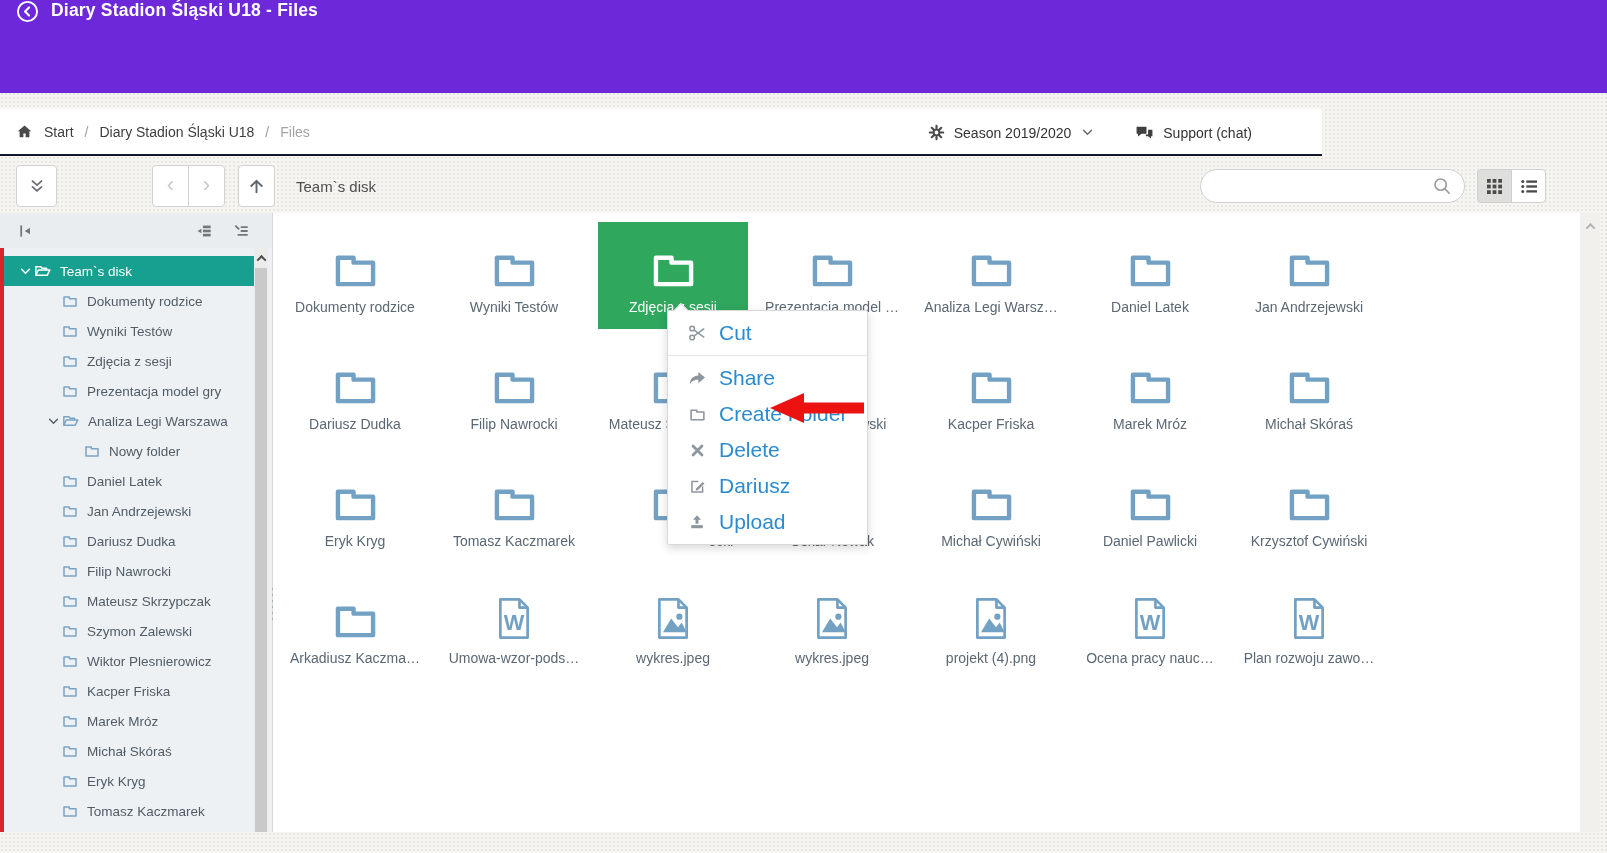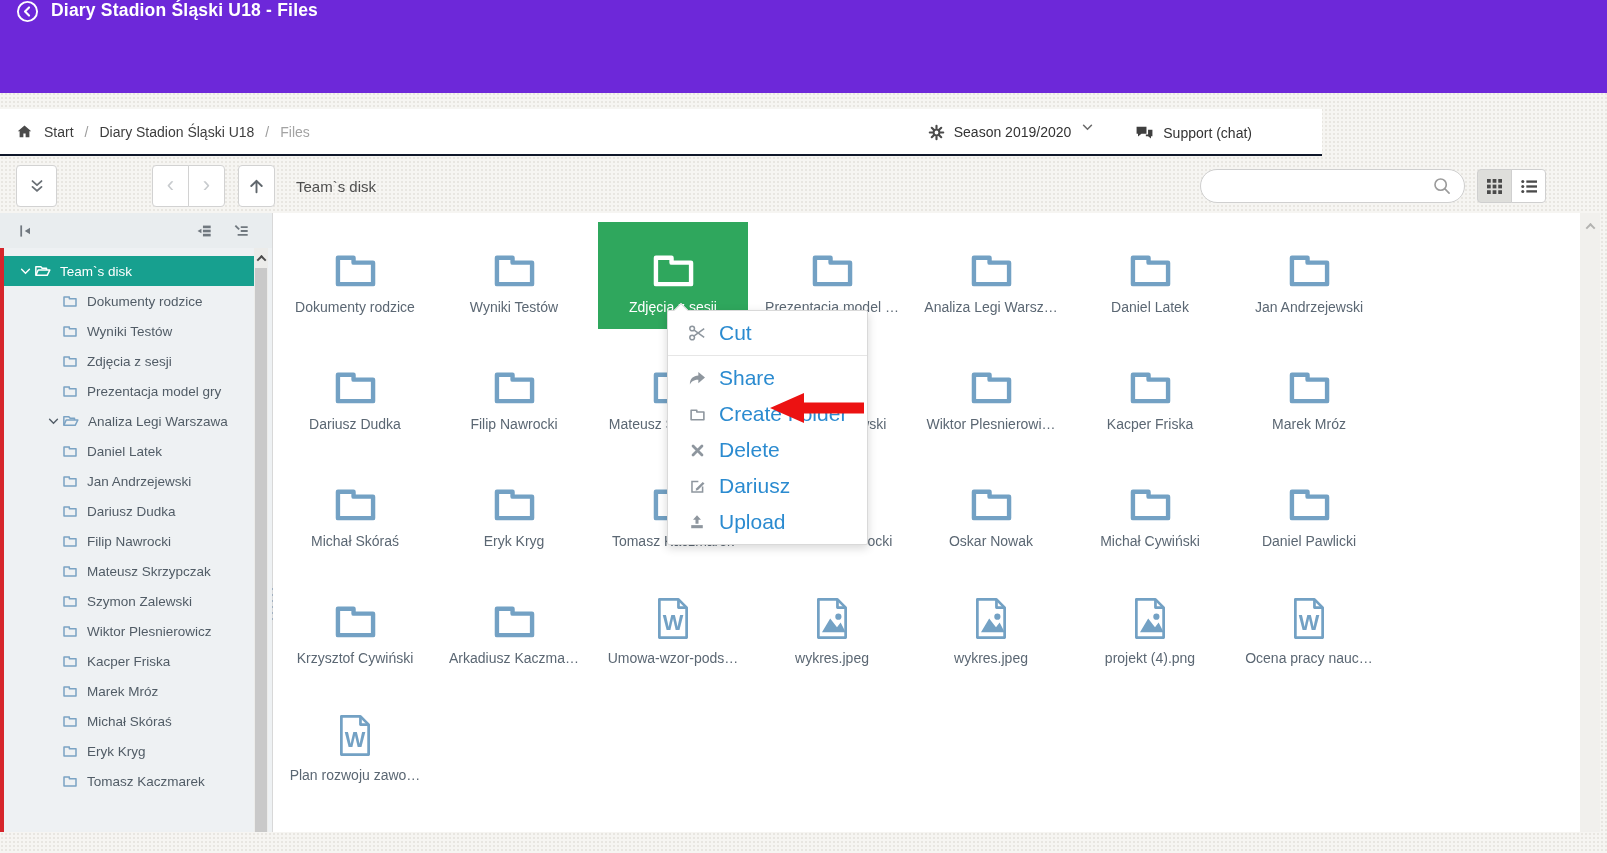--- a/index.html
+++ b/index.html
@@ -21,21 +21,21 @@
   .app-bar .title { color:#fff; font-size:17.5px; font-weight:bold; margin-left:12px; letter-spacing:.2px; }
 
   
   .crumb-bar { position:absolute; left:0; top:93px; width:1322px; height:47px;
     background:#fff; border-bottom:2px solid #0f172a; display:flex; align-items:center;margin-top:16px; }
   .crumbs { display:flex; align-items:center; gap:11px; margin-left:16px; font-size:14px; }
   .crumbs .sep { color:#9d9d9d; }
   .crumbs .link { color:#3d3d3d; cursor:pointer; }
   .crumbs .current { color:#a3a3a3; }
   .crumb-right { position:absolute; right:70px; top:0; height:47px; display:flex; align-items:center; gap:42px; }
-  .season, .support { display:flex; gap:9px; font-size:14px; color:#333; cursor:pointer; }
+  .season, .support { display:flex; align-items:center; gap:9px; font-size:14px; color:#333; cursor:pointer; }
   .season .chev { margin-left:2px; }
 
   
   .tbtn { position:absolute; top:165px; height:42px; background:#fff; border:1px solid #d2d2d2;
     border-radius:4px; display:flex; align-items:center; justify-content:center; cursor:pointer; }
   .btn-collapse { left:16px; width:41px; }
   .btn-back  { left:152px; width:37px; border-radius:4px 0 0 4px; }
   .btn-fwd   { left:188px; width:37px; border-radius:0 4px 4px 0; }
   .btn-up    { left:238px; width:37px; }
   .nav-glyph { font-size:22px; color:#c8cbce; line-height:1; margin-top:-3px; }
@@ -344,20 +344,34 @@
       <span class="ticon i-open">
         <svg viewBox="0 0 48 42" width="17" height="14">
           <g fill="none" stroke="currentColor" stroke-width="4.5" stroke-linejoin="round">
             <path d="M4 34 4 8 19 8 23 13 36 13 36 18"></path>
             <path d="M11 18 46 18 38 34 4 34 11 18 Z"></path>
           </g>
         </svg>
       </span>
       <span class="tlabel">Analiza Legi Warszawa</span>
     </div>
+    <div class="tree-row level-2">
+      <span class="chev">
+        <svg viewBox="0 0 12 8" width="11" height="7">
+          <path d="M1.5 1.5 6 6l4.5-4.5" fill="none" stroke="currentColor" stroke-width="1.6" stroke-linecap="round"></path>
+        </svg>
+      </span>
+      <span class="ticon i-closed">
+        <svg viewBox="0 0 48 42" width="16" height="14">
+          <path d="M6 36 6 9 22 9 22 14 42 14 42 36 Z" fill="none" stroke="currentColor" stroke-width="4.5" stroke-linejoin="round"></path>
+        </svg>
+      </span>
+
+      <span class="tlabel">Nowy folder</span>
+    </div>
     <div class="tree-row level-1">
       <span class="chev">
         <svg viewBox="0 0 12 8" width="11" height="7">
           <path d="M1.5 1.5 6 6l4.5-4.5" fill="none" stroke="currentColor" stroke-width="1.6" stroke-linecap="round"></path>
         </svg>
       </span>
       <span class="ticon i-closed">
         <svg viewBox="0 0 48 42" width="16" height="14">
           <path d="M6 36 6 9 22 9 22 14 42 14 42 36 Z" fill="none" stroke="currentColor" stroke-width="4.5" stroke-linejoin="round"></path>
         </svg>
@@ -654,31 +668,20 @@
       <div class="tile kind-folder">
         <div class="tile-icon">
           <span class="i-folder">
             <svg viewBox="0 0 48 42" width="47" height="41">
               <path d="M6 36 6 9 22 9 22 14 42 14 42 36 Z" fill="none" stroke="currentColor" stroke-width="4.5" stroke-linejoin="round"></path>
             </svg>
           </span>
 
         </div>
         <div class="tile-label">Szymon Zalewski</div>
-      </div>
-      <div class="tile kind-folder">
-        <div class="tile-icon">
-          <span class="i-folder">
-            <svg viewBox="0 0 48 42" width="47" height="41">
-              <path d="M6 36 6 9 22 9 22 14 42 14 42 36 Z" fill="none" stroke="currentColor" stroke-width="4.5" stroke-linejoin="round"></path>
-            </svg>
-          </span>
-
-        </div>
-        <div class="tile-label">Wiktor Plesnierowi…</div>
       </div>
       <div class="tile kind-folder">
         <div class="tile-icon">
           <span class="i-folder">
             <svg viewBox="0 0 48 42" width="47" height="41">
               <path d="M6 36 6 9 22 9 22 14 42 14 42 36 Z" fill="none" stroke="currentColor" stroke-width="4.5" stroke-linejoin="round"></path>
             </svg>
           </span>
 
         </div>

